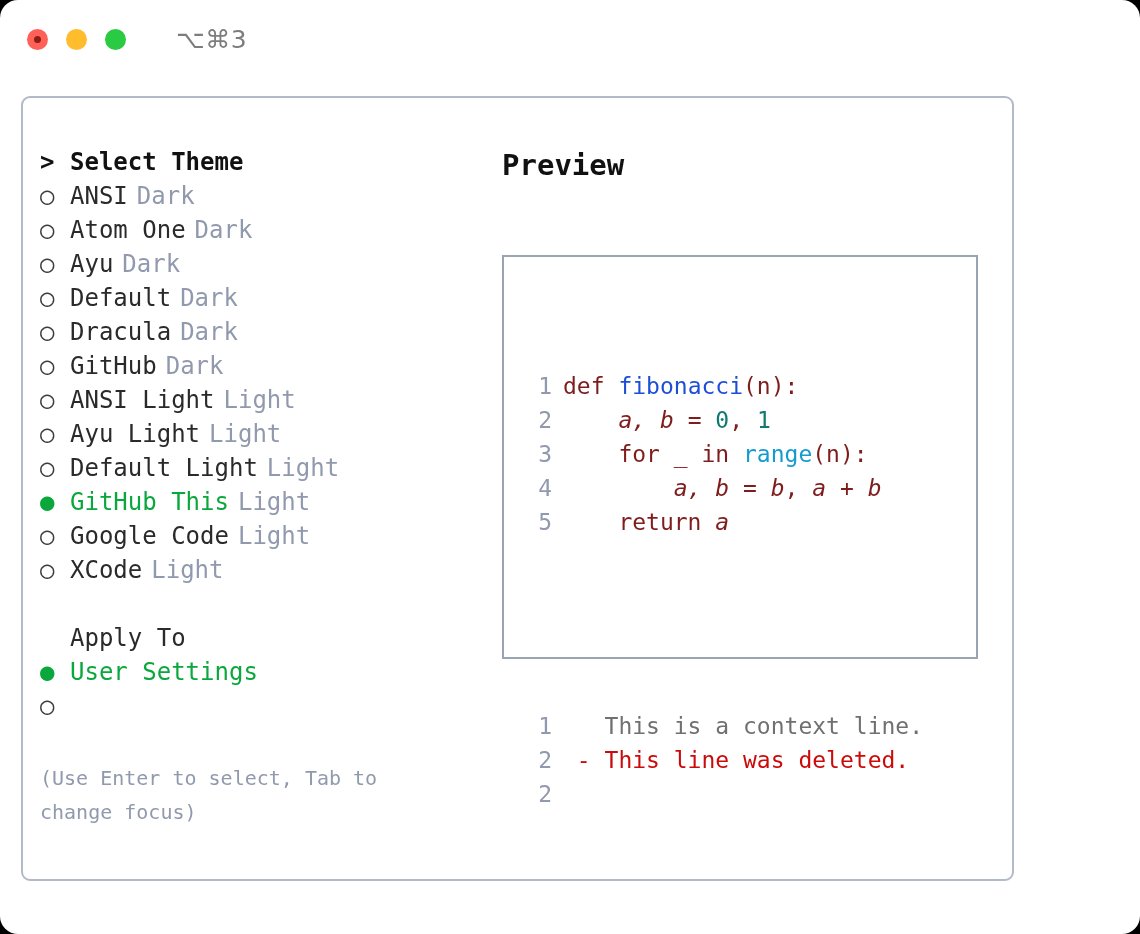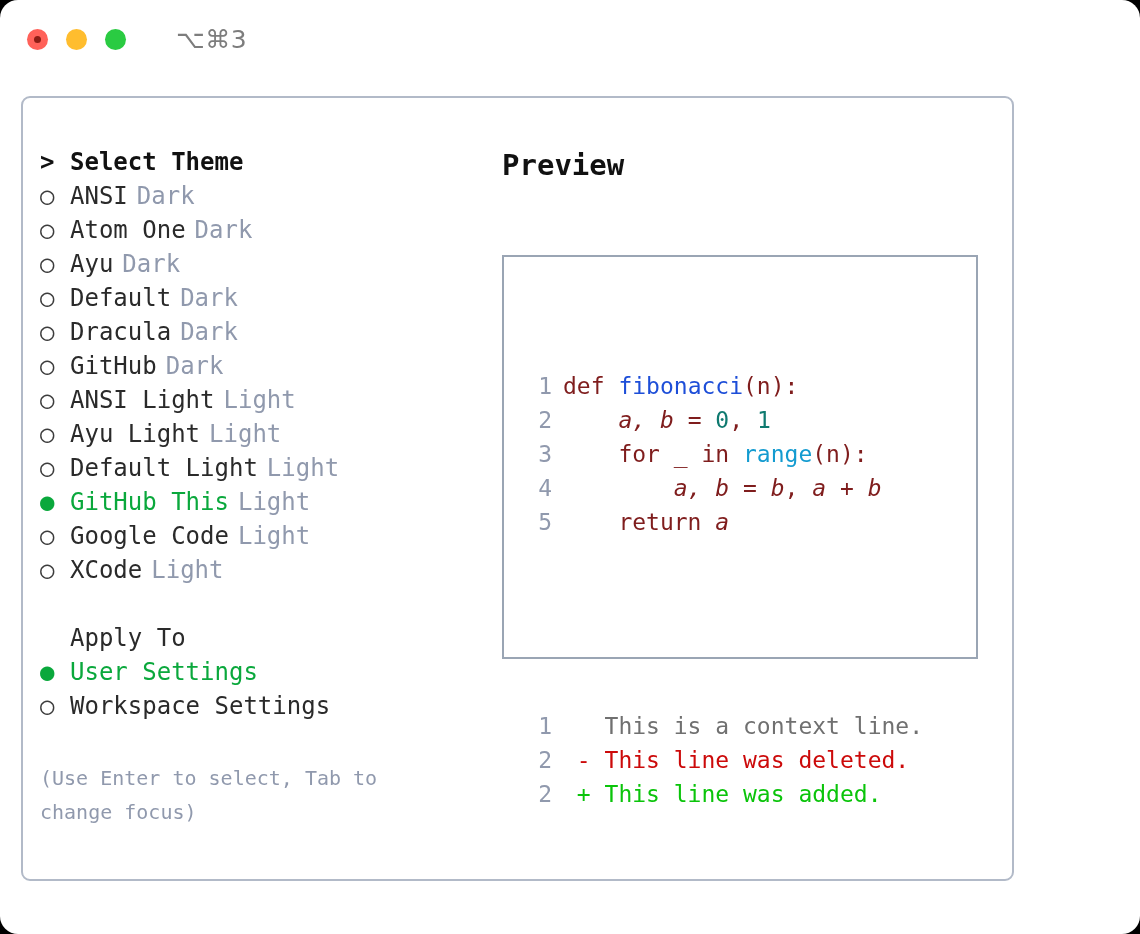--- a/index.html
+++ b/index.html
@@ -191,33 +191,33 @@
 
         <div class="spacer-row"></div>
 
         <div class="row">
           <span class="marker"></span>
           <span class="label">Apply To</span>
         </div>
 
         <div id="apply-to-list">
             <div class="row"><span class="marker bullet-on">●</span><span class="label sel">User Settings</span></div>
-            <div class="row"><span class="marker bullet-off">○</span><span class="label">Workspace Settings</span></div>
+            <div class="row"><span class="marker bullet-off">○</span></div>
           </div>
       </div>
 
       <div class="help">(Use Enter to select, Tab to change focus)</div>
 
       <div class="right-col">
         <div class="preview-title">Preview</div>
 
         <div class="preview-box">
           <div class="code">
             <div id="code-lines"><div class="cline"><span class="lnum">1</span><span class="ctext">def </span><span class="tok-fn">fibonacci</span><span class="ctext">(n):</span></div><div class="cline"><span class="lnum">2</span><span class="ctext">    </span><span class="tok-var ctext">a, b</span><span class="ctext"> = </span><span class="tok-num">0</span><span class="ctext">, </span><span class="tok-num">1</span></div><div class="cline"><span class="lnum">3</span><span class="ctext">    for _ in </span><span class="tok-call">range</span><span class="ctext">(n):</span></div><div class="cline"><span class="lnum">4</span><span class="ctext">        </span><span class="tok-var ctext">a, b</span><span class="ctext"> = </span><span class="tok-var ctext">b</span><span class="ctext">, </span><span class="tok-var ctext">a</span><span class="ctext"> + </span><span class="tok-var ctext">b</span></div><div class="cline"><span class="lnum">5</span><span class="ctext">    return </span><span class="tok-var ctext">a</span></div></div>
             <div class="diff-gap"></div>
-            <div id="diff-lines"><div class="cline"><span class="lnum">1</span><span class="d-ctx">   This is a context line.</span></div><div class="cline"><span class="lnum">2</span><span class="d-del"> - This line was deleted.</span></div><div class="cline"><span class="lnum">2</span><span class="d-add"> + This line was added.</span></div></div>
+            <div id="diff-lines"><div class="cline"><span class="lnum">1</span><span class="d-ctx">   This is a context line.</span></div><div class="cline"><span class="lnum">2</span><span class="d-del"> - This line was deleted.</span></div><div class="cline"><span class="lnum">2</span></div></div>
           </div>
         </div>
       </div>
 
     </div>
   </div>
 </div>
 
 </body></html>

